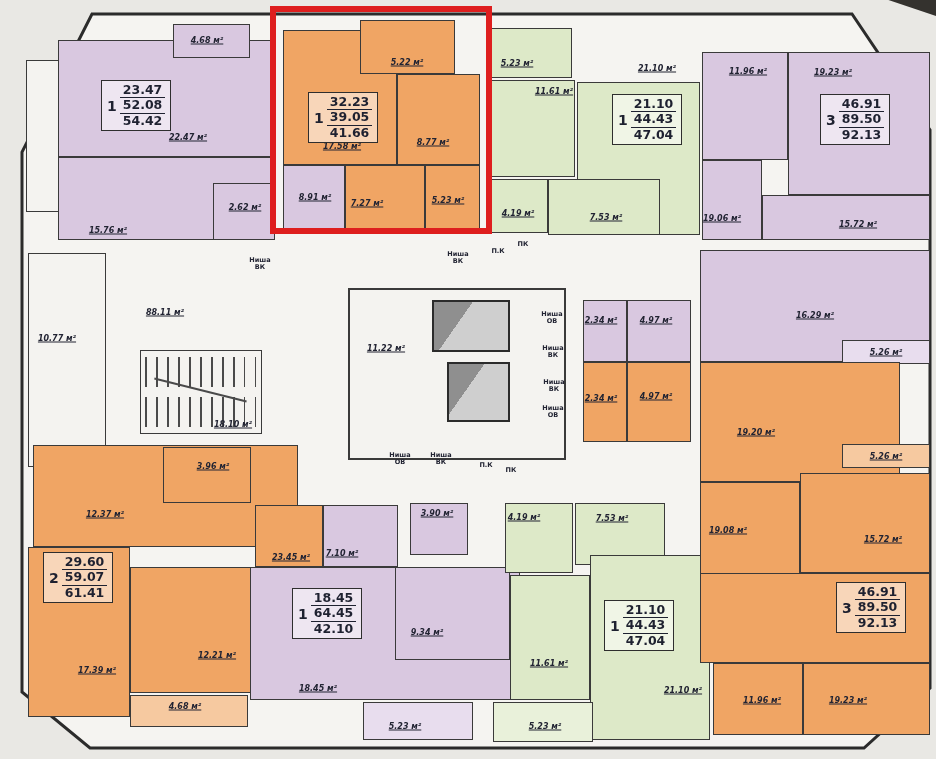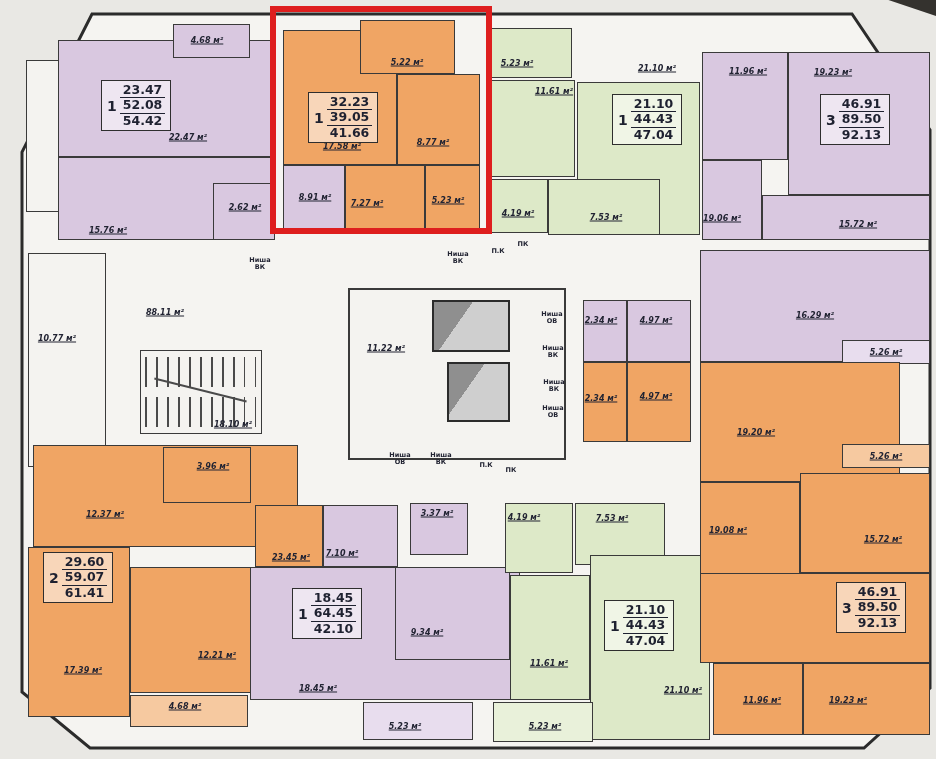--- a/index.html
+++ b/index.html
@@ -130,25 +130,25 @@
       <div class="arealabel" style="left: 601px; top: 398px;">2.34 м²</div>
       <div class="arealabel" style="left: 656px; top: 396px;">4.97 м²</div>
       <div class="arealabel" style="left: 815px; top: 315px;">16.29 м²</div>
       <div class="arealabel" style="left: 886px; top: 352px;">5.26 м²</div>
       <div class="arealabel" style="left: 756px; top: 432px;">19.20 м²</div>
       <div class="arealabel" style="left: 886px; top: 456px;">5.26 м²</div>
       <div class="arealabel" style="left: 213px; top: 466px;">3.96 м²</div>
       <div class="arealabel" style="left: 105px; top: 514px;">12.37 м²</div>
       <div class="arealabel" style="left: 291px; top: 557px;">23.45 м²</div>
       <div class="arealabel" style="left: 342px; top: 553px;">7.10 м²</div>
-      <div class="arealabel" style="left: 437px; top: 513px;">3.37 м²</div>
+      <div class="arealabel" style="left: 437px; top: 513px;">3.90 м²</div>
       <div class="arealabel" style="left: 524px; top: 517px;">4.19 м²</div>
       <div class="arealabel" style="left: 612px; top: 518px;">7.53 м²</div>
       <div class="arealabel" style="left: 427px; top: 632px;">9.34 м²</div>
-      <div class="arealabel" style="left: 83px; top: 670px; font-style: italic;">17.39 м²</div>
+      <div class="arealabel" style="left: 97px; top: 670px; font-style: italic;">17.39 м²</div>
       <div class="arealabel" style="left: 217px; top: 655px;">12.21 м²</div>
       <div class="arealabel" style="left: 185px; top: 706px;">4.68 м²</div>
       <div class="arealabel" style="left: 318px; top: 688px; text-decoration: underline;">18.45 м²</div>
       <div class="arealabel" style="left: 405px; top: 726px;">5.23 м²</div>
       <div class="arealabel" style="left: 549px; top: 663px;">11.61 м²</div>
       <div class="arealabel" style="left: 545px; top: 726px;">5.23 м²</div>
       <div class="arealabel" style="left: 683px; top: 690px;">21.10 м²</div>
       <div class="arealabel" style="left: 728px; top: 530px;">19.08 м²</div>
       <div class="arealabel" style="left: 883px; top: 539px;">15.72 м²</div>
       <div class="arealabel" style="left: 762px; top: 700px;">11.96 м²</div>

